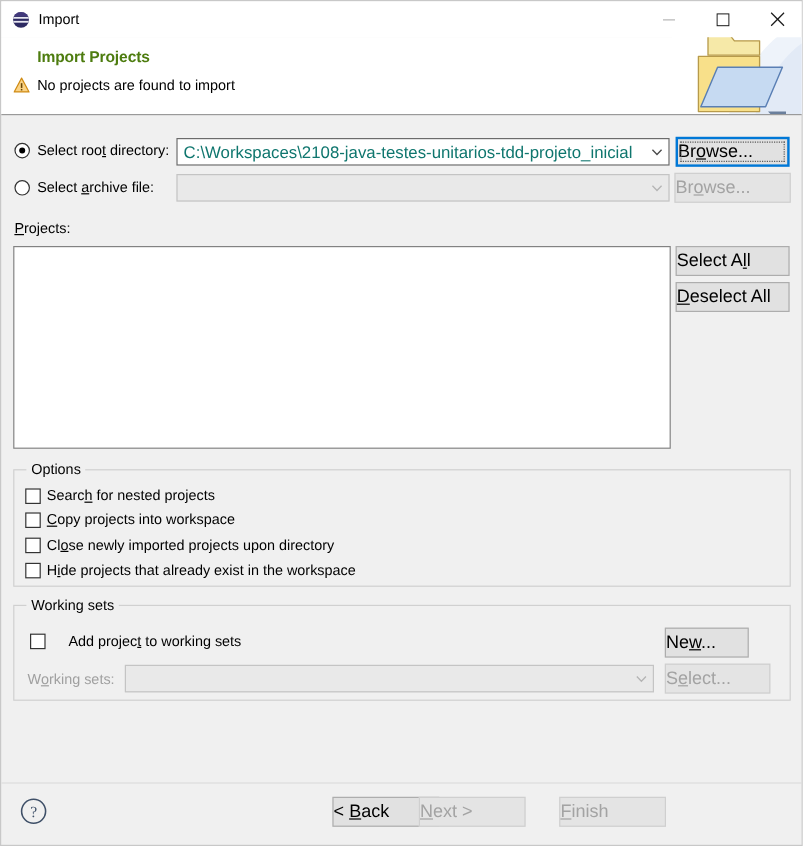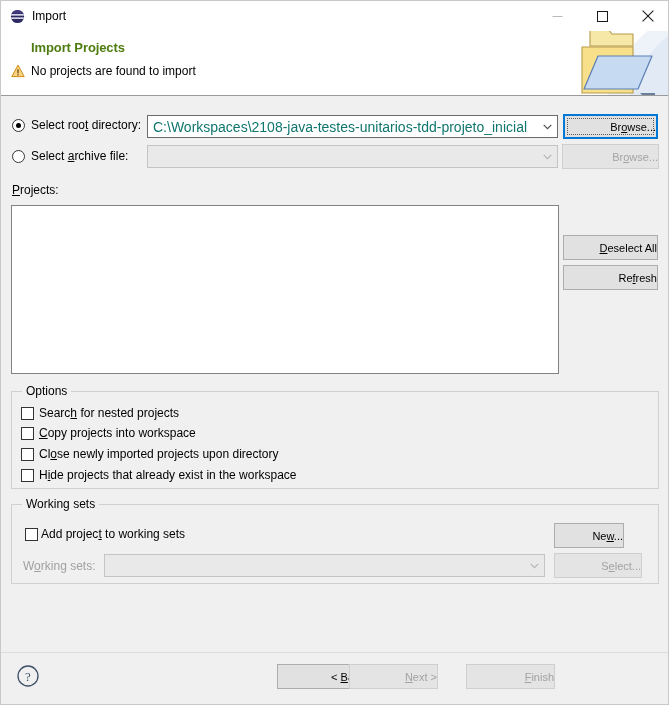--- a/index.html
+++ b/index.html
@@ -171,25 +171,25 @@
     justify-content: center;
     flex: 0 0 auto;
   }
   .combo-arrow svg { display: block; }
 
   .btn {
     box-sizing: border-box;
     background: #e1e1e1;
     border: 1px solid #adadad;
     font-family: "Liberation Sans", sans-serif;
-    font-size: 11px;
-    color: #000000;
-    display: flex;
-    align-items: center;
-    justify-content: flex-end;
+    font-size: 15px;
+    color: #000000;
+    display: flex;
+    align-items: center;
+    justify-content: flex-start;
     height: 25px;
     white-space: nowrap;
     position: relative;
   }
   .btn.disabled {
     background: #e4e4e4;
     border: 1px solid #cfcfcf;
     color: #a3a3a3;
   }
   .btn.focused {
@@ -363,25 +363,25 @@
         </svg>
     </span>
   </div>
   <div class="btn disabled" style="position:absolute; left:561px; top:143px; width:97px; height:25px;">
     <span><span>Br</span><span class="mn">o</span><span>wse...</span></span>
   </div>
 
   <div class="lbl" style="position:absolute; left:11px; top:182px;"><span></span><span class="mn">P</span><span>rojects:</span></div>
   <div class="listbox" style="left:10px; top:204px; width:548px; height:169px;"></div>
 
+  <div class="btn" style="position:absolute; left:562px; top:204px; width:95px; height:25px;">
+    <span><span>Select A</span><span class="mn">l</span><span>l</span></span>
+  </div>
   <div class="btn" style="position:absolute; left:562px; top:234px; width:95px; height:25px;">
     <span><span></span><span class="mn">D</span><span>eselect All</span></span>
-  </div>
-  <div class="btn" style="position:absolute; left:562px; top:264px; width:95px; height:25px;">
-    <span><span>Re</span><span class="mn">f</span><span>resh</span></span>
   </div>
 
   <div class="group" style="left:10px; top:390px; width:648px; height:98px;">
     <span class="group-title">Options</span>
   </div>
   <div class="checkrow" style="left:20px; top:405px;">
     <span class="checkbox"></span>
     <span class="lbl" style="margin-left:5px;"><span>Searc</span><span class="mn">h</span><span> for nested projects</span></span>
   </div>
   <div class="checkrow" style="left:20px; top:425px;">
@@ -395,21 +395,21 @@
   <div class="checkrow" style="left:20px; top:467px;">
     <span class="checkbox"></span>
     <span class="lbl" style="margin-left:5px;"><span>H</span><span class="mn">i</span><span>de projects that already exist in the workspace</span></span>
   </div>
 
   <div class="group" style="left:10px; top:503px; width:648px; height:80px;">
     <span class="group-title">Working sets</span>
   </div>
   <div class="checkrow" style="left:24px; top:526px;">
     <span class="checkbox"></span>
-    <span class="lbl" style="margin-left:3px;"><span>Add projec</span><span class="mn">t</span><span> to working sets</span></span>
+    <span class="lbl" style="margin-left:19px;"><span>Add projec</span><span class="mn">t</span><span> to working sets</span></span>
   </div>
   <div class="btn" style="position:absolute; left:553px; top:522px; width:70px; height:25px;">
     <span><span>Ne</span><span class="mn">w</span><span>...</span></span>
   </div>
   <div class="lbl dim" style="position:absolute; left:22px; top:558px;"><span>W</span><span class="mn">o</span><span>rking sets:</span></div>
   <div class="combo disabled" style="position:absolute; left:103px; top:553px; width:441px;">
     <span class="combo-value"></span>
     <span class="combo-arrow">
       <svg width="9" height="6" viewBox="0 0 9 6">
           <path d="M0.7 0.8 L4.5 4.7 L8.3 0.8" fill="none" stroke="#b4b4b4" stroke-width="1.1"></path>

